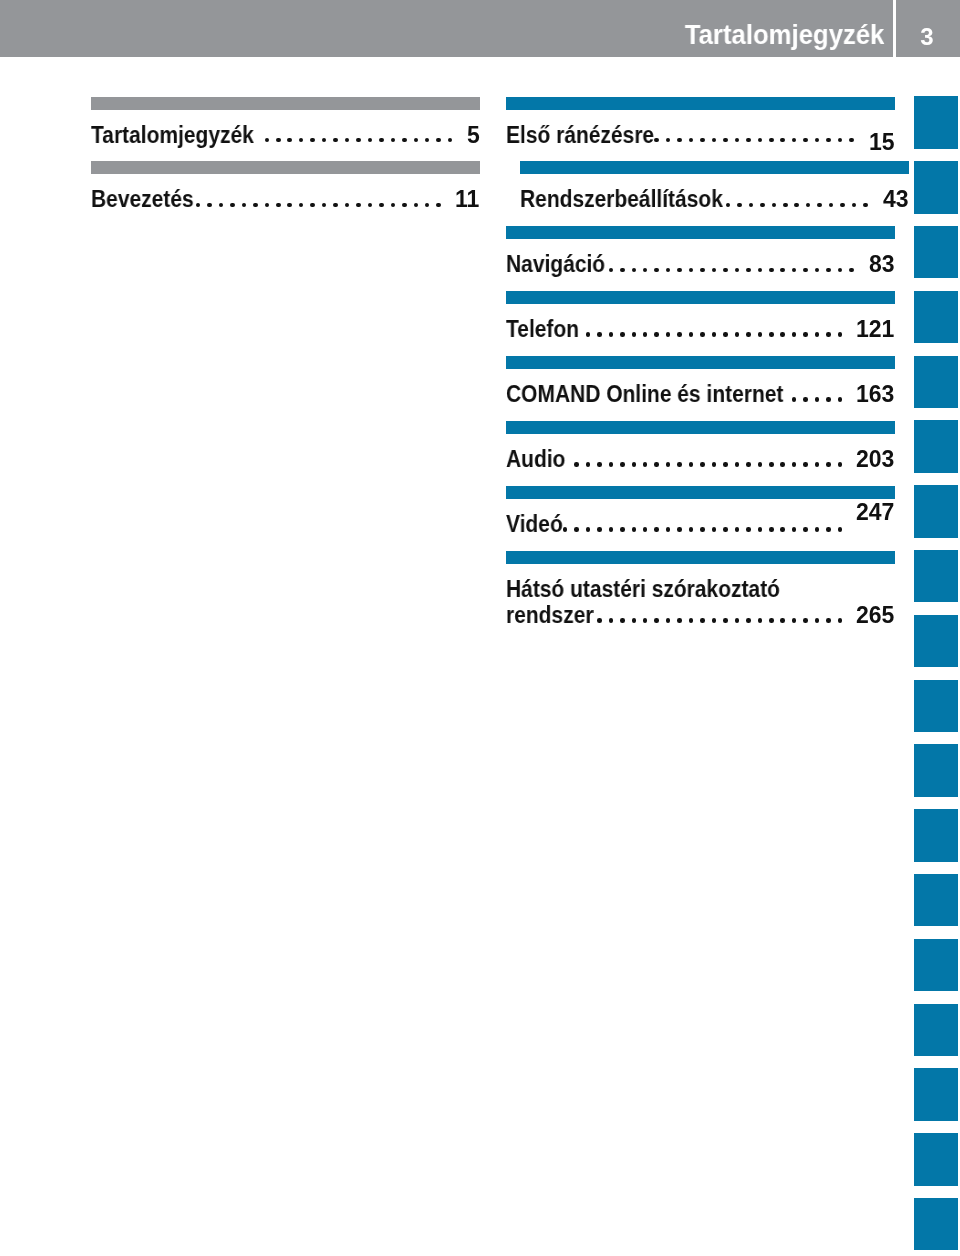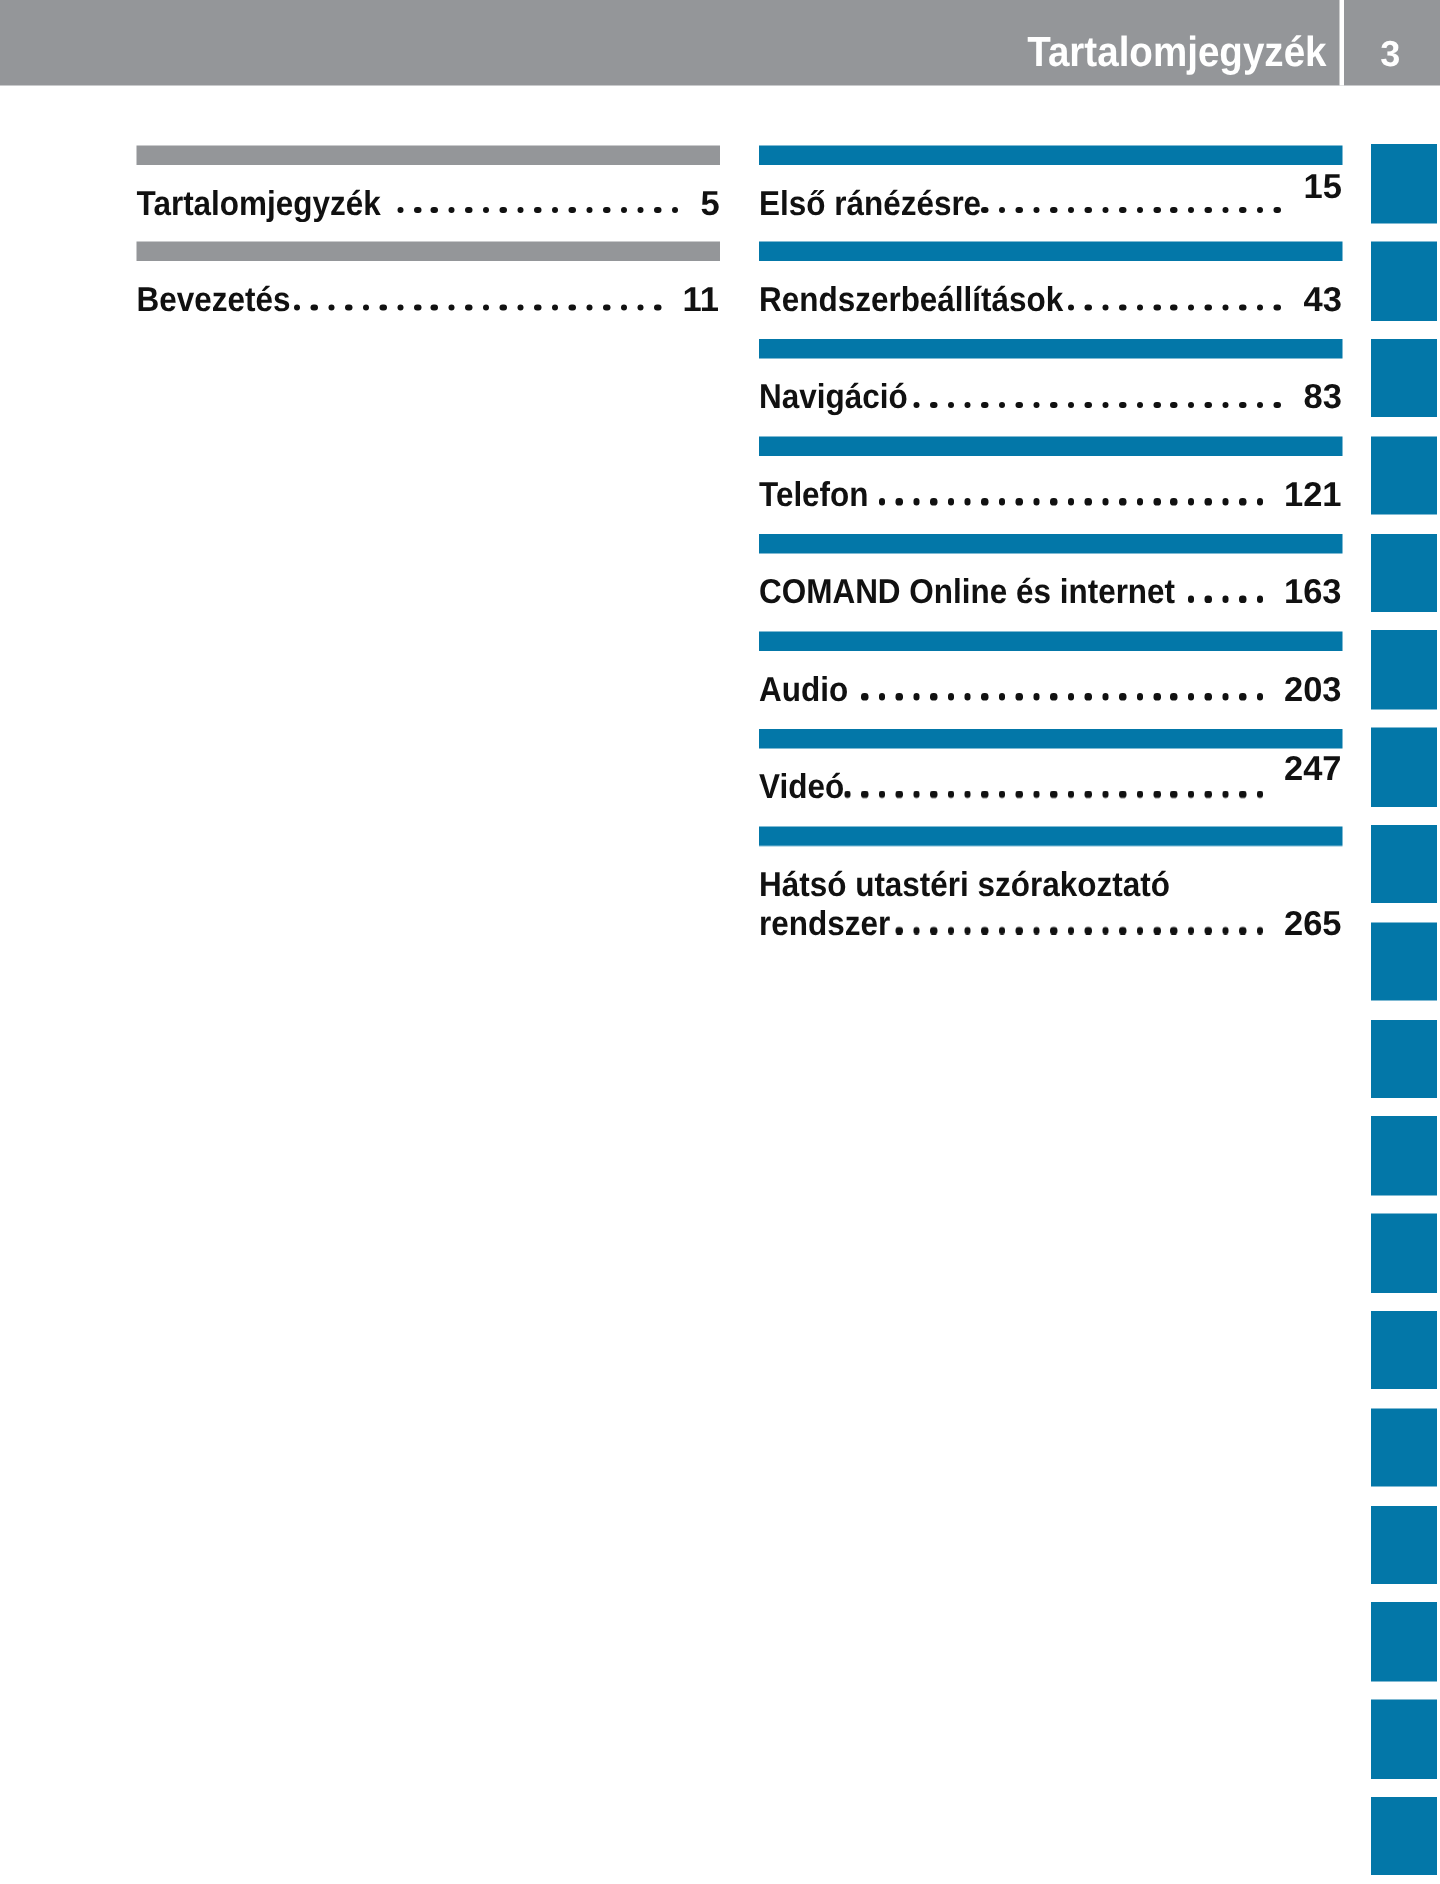--- a/index.html
+++ b/index.html
@@ -112,41 +112,41 @@
         <div class="dot" style="left: 288.15px; top: 41.2px; width: 4.5px; height: 4.5px;"></div>
         <div class="dot" style="left: 299.61px; top: 41.2px; width: 4.5px; height: 4.5px;"></div>
         <div class="dot" style="left: 311.07px; top: 41.2px; width: 4.5px; height: 4.5px;"></div>
         <div class="dot" style="left: 322.53px; top: 41.2px; width: 4.5px; height: 4.5px;"></div>
         <div class="dot" style="left: 333.99px; top: 41.2px; width: 4.5px; height: 4.5px;"></div>
         <div class="dot" style="left: 345.45px; top: 41.2px; width: 4.5px; height: 4.5px;"></div>
       </div>
       <div class="entry" style="left: 506px; top: 96.6px; width: 389px; height: 64.87px;">
         <div class="bar bar-blue" style="width: 389px; height: 13px;"></div>
         <div class="title" style="top: 27.03px; transform: scaleX(0.912);">Első ránézésre</div>
-        <div class="pageno" style="top: 16px;">15</div>
+        <div class="pageno" style="top: 34px;">15</div>
         <div class="dot" style="left: 148.43px; top: 41.2px; width: 4.5px; height: 4.5px;"></div>
         <div class="dot" style="left: 159.89px; top: 41.2px; width: 4.5px; height: 4.5px;"></div>
         <div class="dot" style="left: 171.35px; top: 41.2px; width: 4.5px; height: 4.5px;"></div>
         <div class="dot" style="left: 182.81px; top: 41.2px; width: 4.5px; height: 4.5px;"></div>
         <div class="dot" style="left: 194.27px; top: 41.2px; width: 4.5px; height: 4.5px;"></div>
         <div class="dot" style="left: 205.73px; top: 41.2px; width: 4.5px; height: 4.5px;"></div>
         <div class="dot" style="left: 217.19px; top: 41.2px; width: 4.5px; height: 4.5px;"></div>
         <div class="dot" style="left: 228.65px; top: 41.2px; width: 4.5px; height: 4.5px;"></div>
         <div class="dot" style="left: 240.11px; top: 41.2px; width: 4.5px; height: 4.5px;"></div>
         <div class="dot" style="left: 251.57px; top: 41.2px; width: 4.5px; height: 4.5px;"></div>
         <div class="dot" style="left: 263.03px; top: 41.2px; width: 4.5px; height: 4.5px;"></div>
         <div class="dot" style="left: 274.49px; top: 41.2px; width: 4.5px; height: 4.5px;"></div>
         <div class="dot" style="left: 285.95px; top: 41.2px; width: 4.5px; height: 4.5px;"></div>
         <div class="dot" style="left: 297.41px; top: 41.2px; width: 4.5px; height: 4.5px;"></div>
         <div class="dot" style="left: 308.87px; top: 41.2px; width: 4.5px; height: 4.5px;"></div>
         <div class="dot" style="left: 320.33px; top: 41.2px; width: 4.5px; height: 4.5px;"></div>
         <div class="dot" style="left: 331.79px; top: 41.2px; width: 4.5px; height: 4.5px;"></div>
         <div class="dot" style="left: 343.25px; top: 41.2px; width: 4.5px; height: 4.5px;"></div>
       </div>
-      <div class="entry" style="left: 506px; top: 161.47px; width: 389px; height: 64.87px; text-align: center;">
+      <div class="entry" style="left: 520px; top: 161.47px; width: 389px; height: 64.87px; text-align: center;">
         <div class="bar bar-blue" style="width: 389px; height: 13px;"></div>
         <div class="title" style="top: 27.03px; transform: scaleX(0.912);">Rendszerbeállítások</div>
         <div class="pageno" style="top: 27.03px;">43</div>
         <div class="dot" style="left: 205.73px; top: 41.2px; width: 4.5px; height: 4.5px;"></div>
         <div class="dot" style="left: 217.19px; top: 41.2px; width: 4.5px; height: 4.5px;"></div>
         <div class="dot" style="left: 228.65px; top: 41.2px; width: 4.5px; height: 4.5px;"></div>
         <div class="dot" style="left: 240.11px; top: 41.2px; width: 4.5px; height: 4.5px;"></div>
         <div class="dot" style="left: 251.57px; top: 41.2px; width: 4.5px; height: 4.5px;"></div>
         <div class="dot" style="left: 263.03px; top: 41.2px; width: 4.5px; height: 4.5px;"></div>
         <div class="dot" style="left: 274.49px; top: 41.2px; width: 4.5px; height: 4.5px;"></div>

